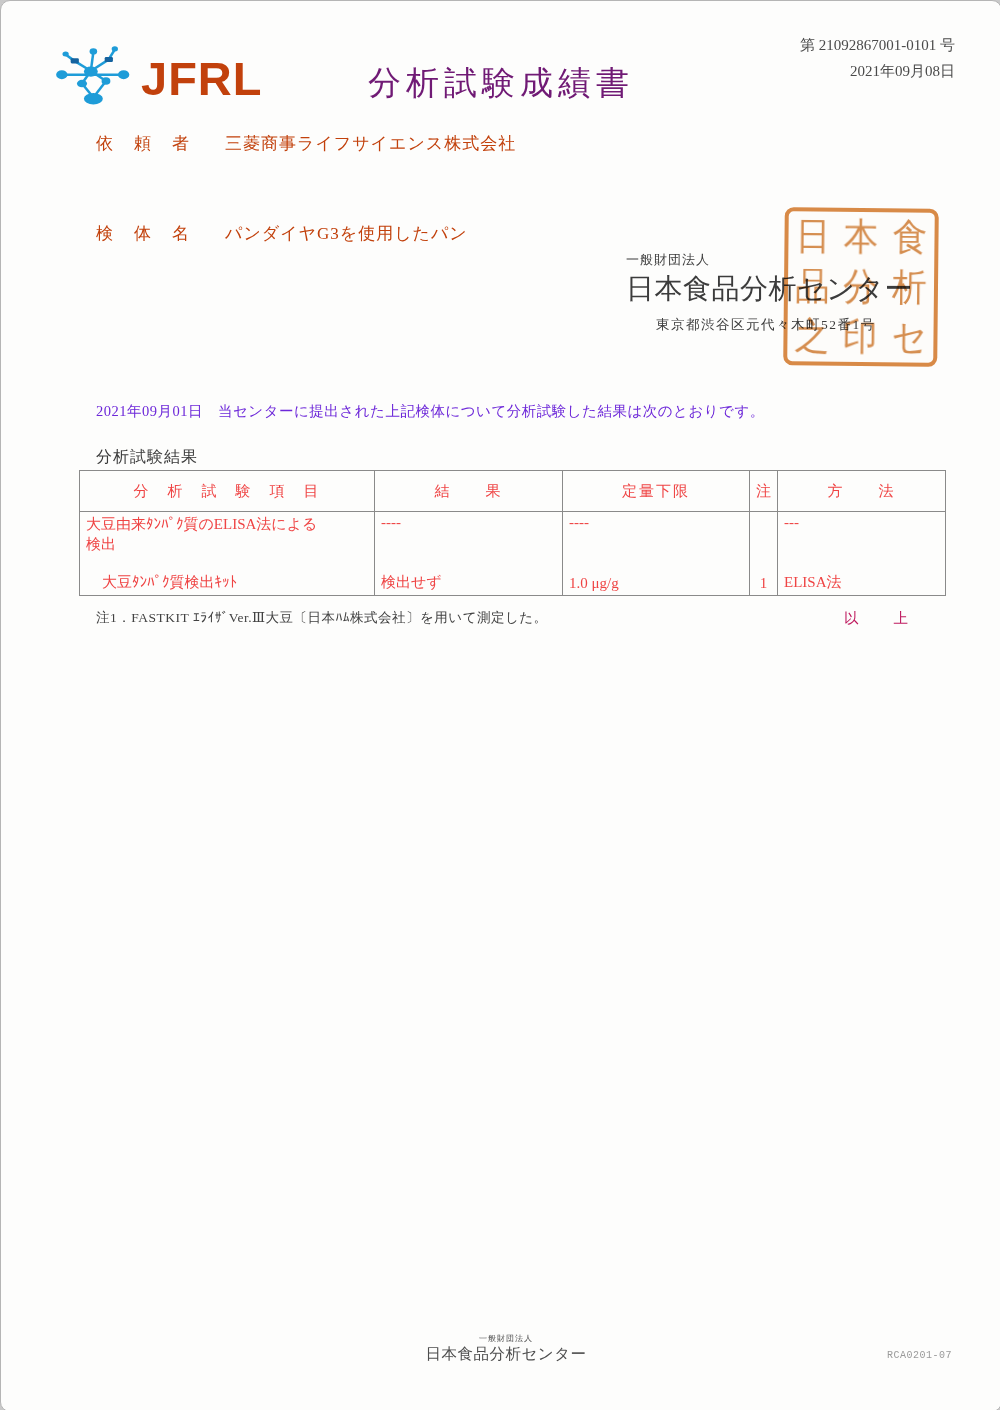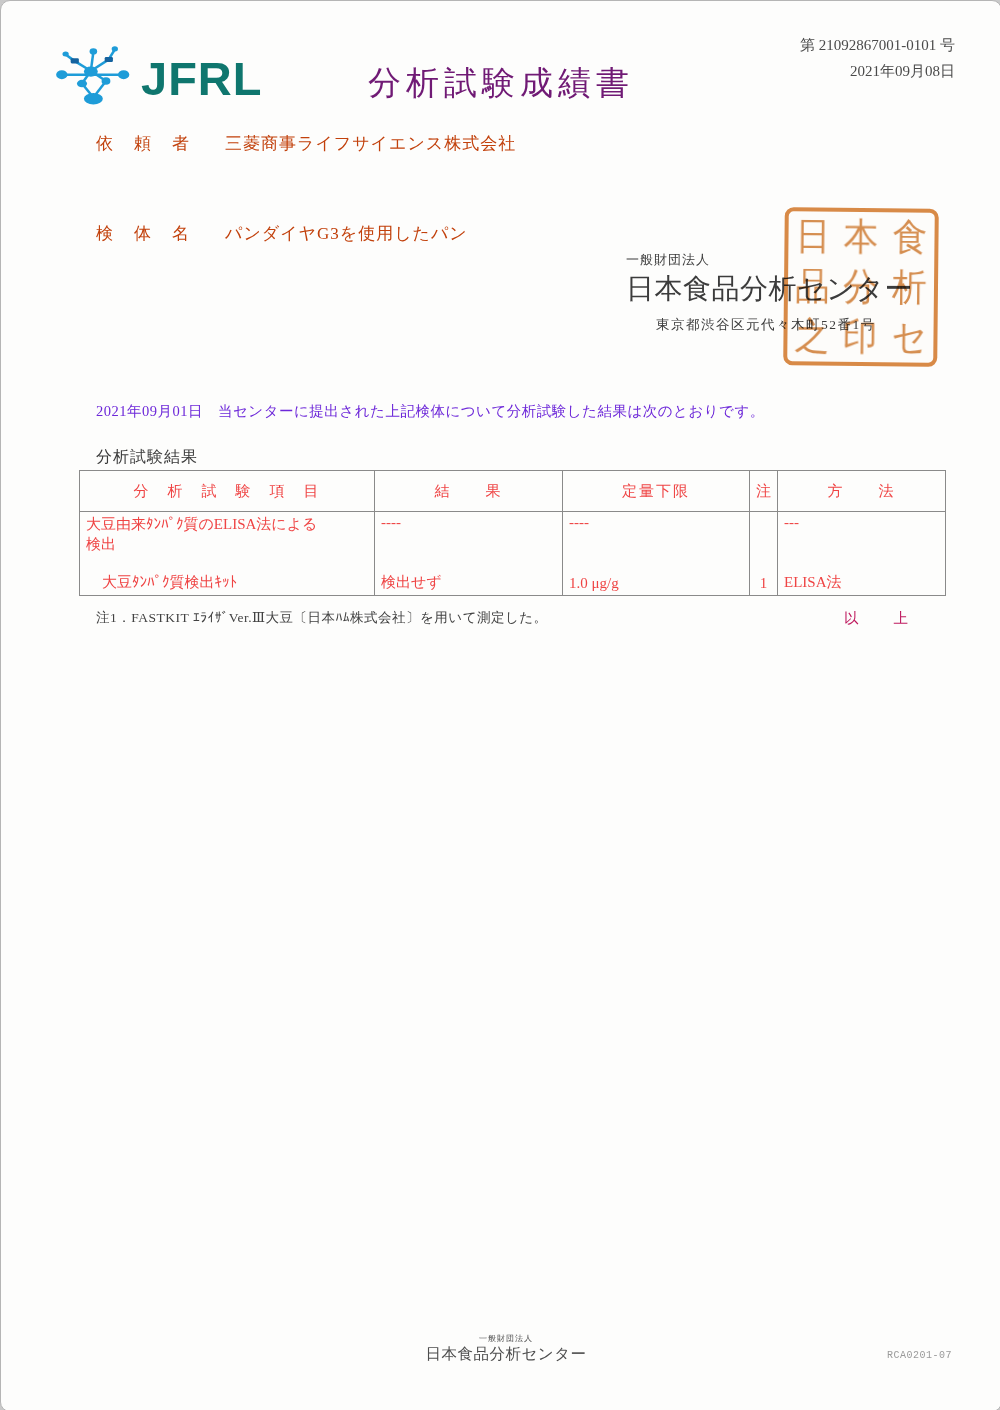--- a/index.html
+++ b/index.html
@@ -11,21 +11,21 @@
     border:1px solid #b5b5b5;
     border-radius:10px;
     overflow:hidden;
     font-family:"Liberation Serif","DejaVu Serif",serif;
     color:#3d3d3d;
   }
   
   .logo{position:absolute;left:52px;top:38px;display:flex;align-items:center;gap:6px;}
   .logo-text{
     font-family:"Liberation Sans","DejaVu Sans",sans-serif;
-    font-weight:bold;font-size:47px;letter-spacing:1px;color:#0f766e;
+    font-weight:bold;font-size:47px;letter-spacing:1px;color:#c2410c;
   }
   .doc-meta{position:absolute;right:46px;top:32px;text-align:right;font-size:15px;line-height:1.7;color:#4a4a4a;}
   .doc-title{
     position:absolute;left:0;right:0;top:60px;text-align:center;
     font-size:33px;letter-spacing:5px;color:#701a75;
   }
   
   .info-row{position:absolute;left:95px;font-size:17px;color:#c2410c;display:flex;}
   .info-row .lbl{letter-spacing:2px;}
   .info-row .val{margin-left:34px;letter-spacing:1px;font-family:Liberation Serif, serif;}

